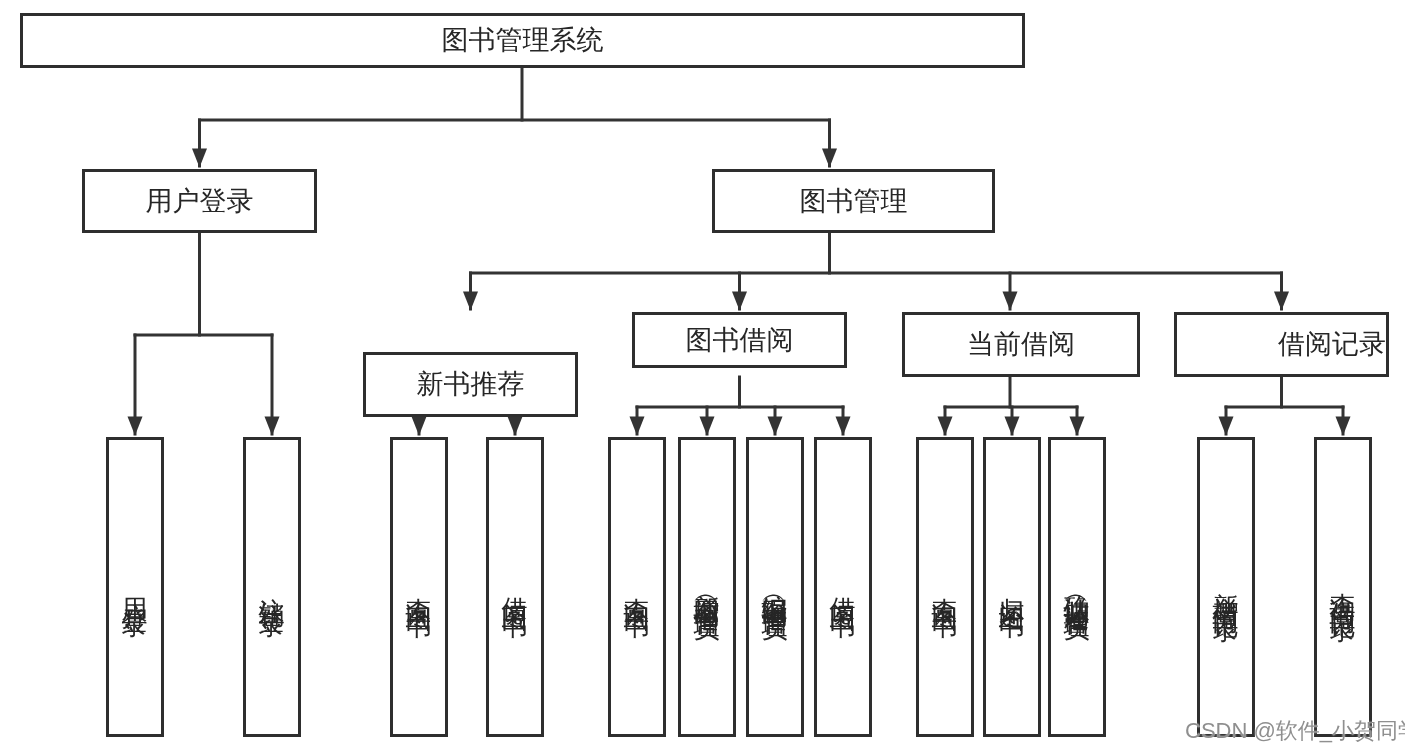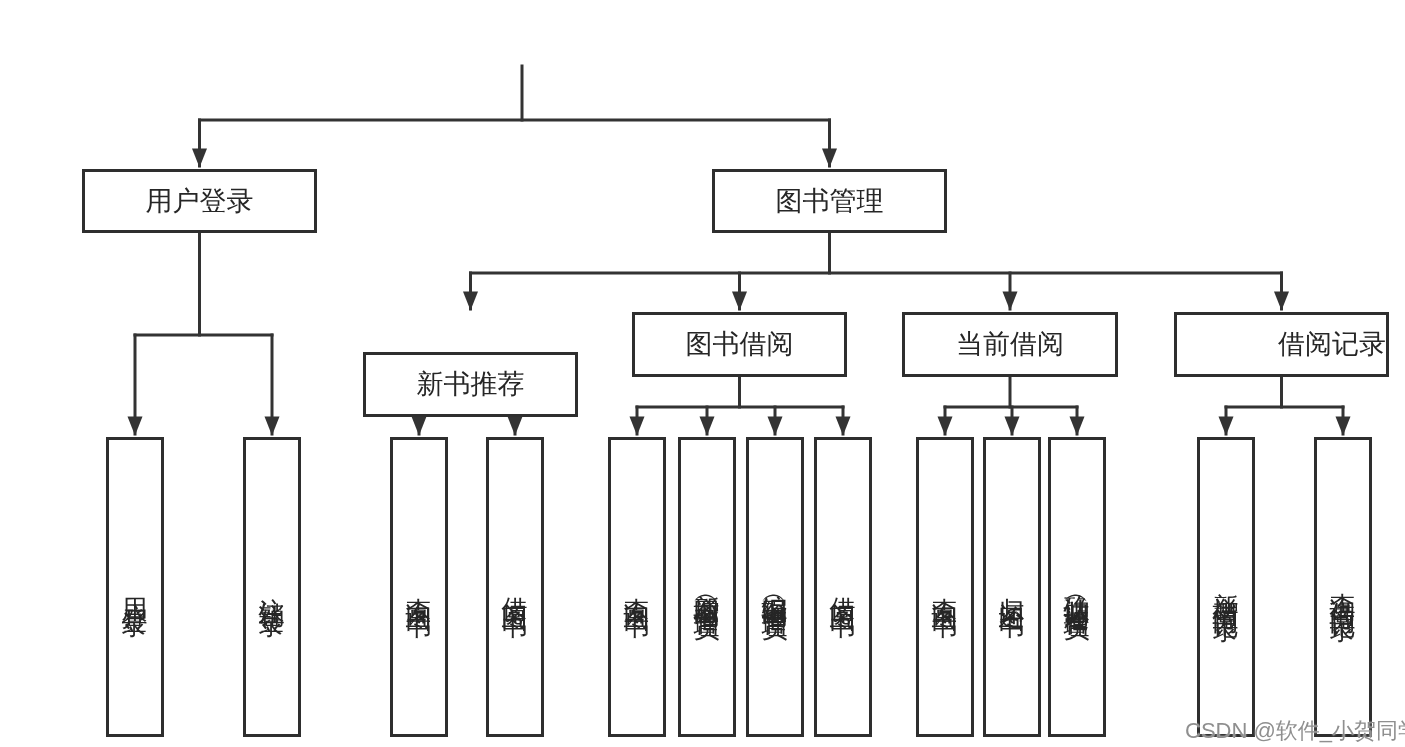--- a/index.html
+++ b/index.html
@@ -87,35 +87,38 @@
       <line x1="1012" y1="407" x2="1012" y2="434" marker-end="url(#arr)"></line>
       <line x1="1077" y1="407" x2="1077" y2="434" marker-end="url(#arr)"></line>
 
       <line x1="1281.5" y1="377" x2="1281.5" y2="407"></line>
       <line x1="1226" y1="407" x2="1343" y2="407"></line>
       <line x1="1226" y1="407" x2="1226" y2="434" marker-end="url(#arr)"></line>
       <line x1="1343" y1="407" x2="1343" y2="434" marker-end="url(#arr)"></line>
     </g>
   </svg>
 
+  <div class="box" style="left:20px; top:13px; width:1005px; height:55px;">
+    <span>图书管理系统</span>
+  </div>
 
   <div class="box" style="left:82px; top:169px; width:235px; height:64px;">
     <span>用户登录</span>
   </div>
-  <div class="box" style="left:712px; top:169px; width:235px; height:64px;">
+  <div class="box" style="left:712px; top:169px; width:283px; height:64px;">
     <span>图书管理</span>
   </div>
 
   <div class="box" style="left:363px; top:312px; width:215px; height:65px;margin-top:40px;">
     <span>新书推荐</span>
   </div>
-  <div class="box" style="left:632px; top:312px; width:215px; height:65px;">
+  <div class="box" style="left:632px; top:312px; width:215px; height:56px;">
     <span>图书借阅</span>
   </div>
-  <div class="box" style="left:902px; top:312px; width:216px; height:65px;">
+  <div class="box" style="left:902px; top:312px; width:238px; height:65px;">
     <span>当前借阅</span>
   </div>
   <div class="box" style="left:1174px; top:312px; width:215px; height:65px;justify-content:flex-end;">
     <span>借阅记录</span>
   </div>
 
   <div class="box leaf" style="left:106px; top:437px; width:58px; height:300px;">
     <span class="vtext">用户登录</span>
   </div>
   <div class="box leaf" style="left:243px; top:437px; width:58px; height:300px;">

